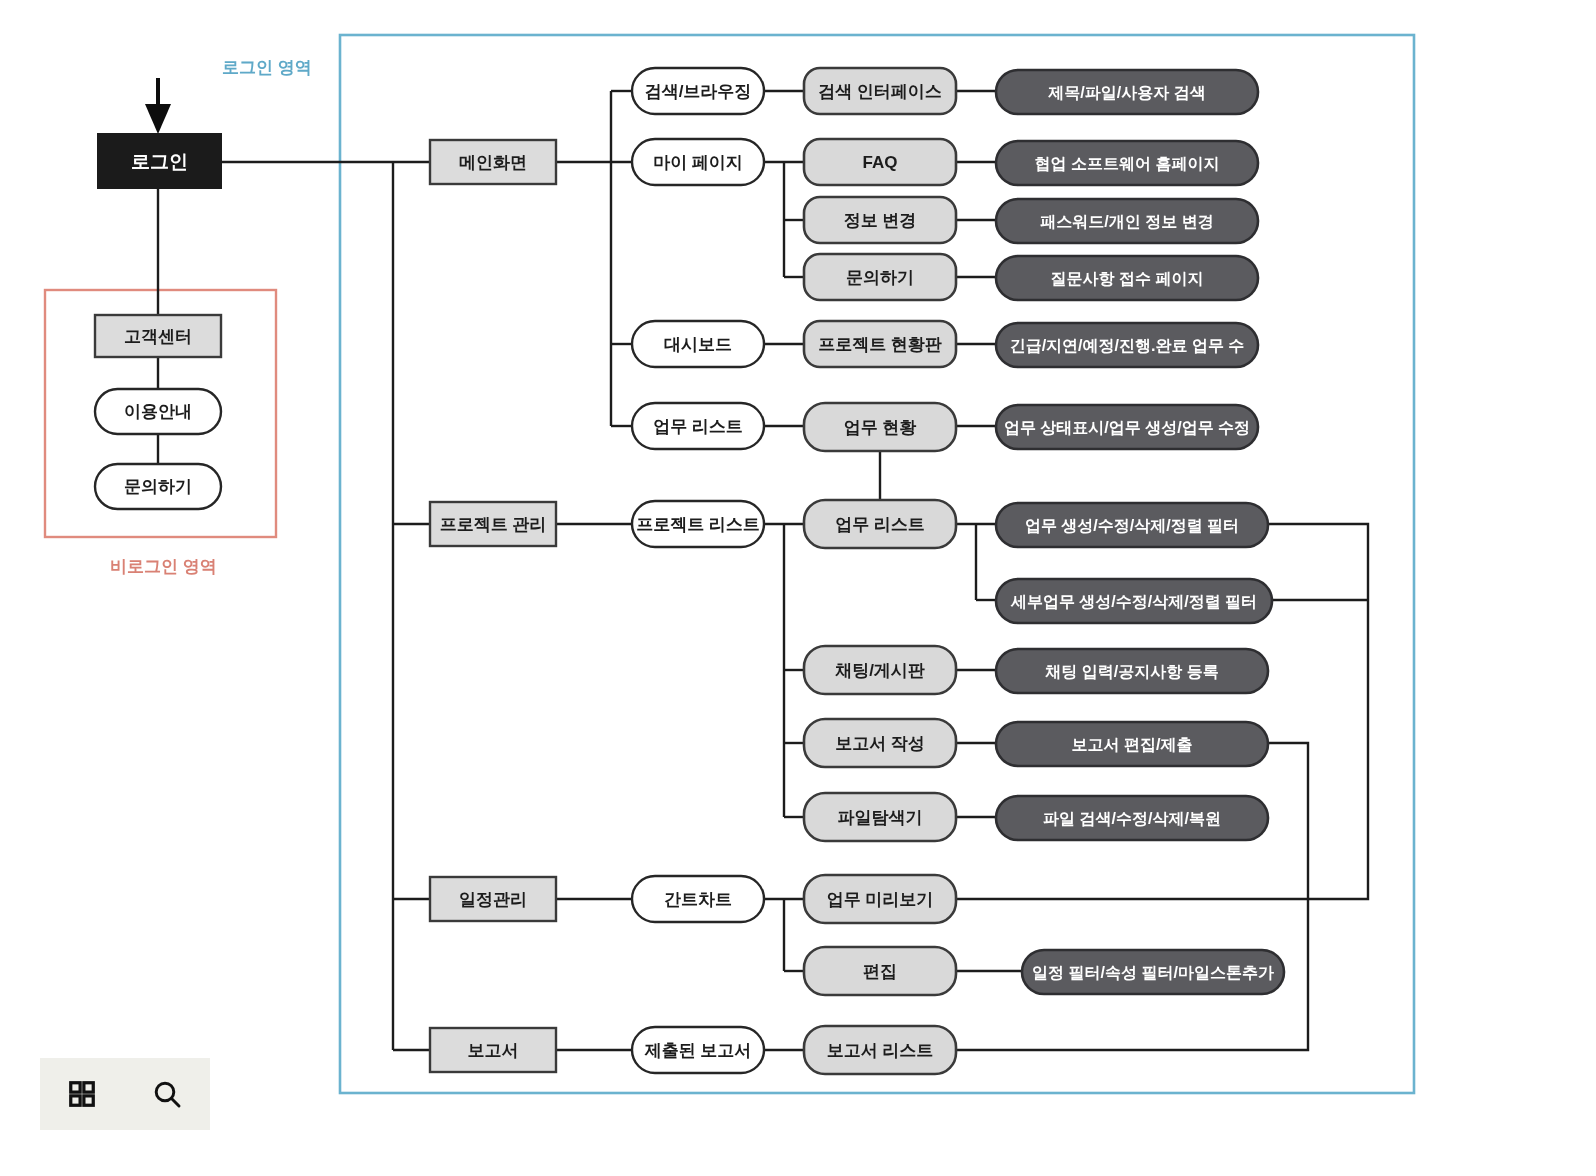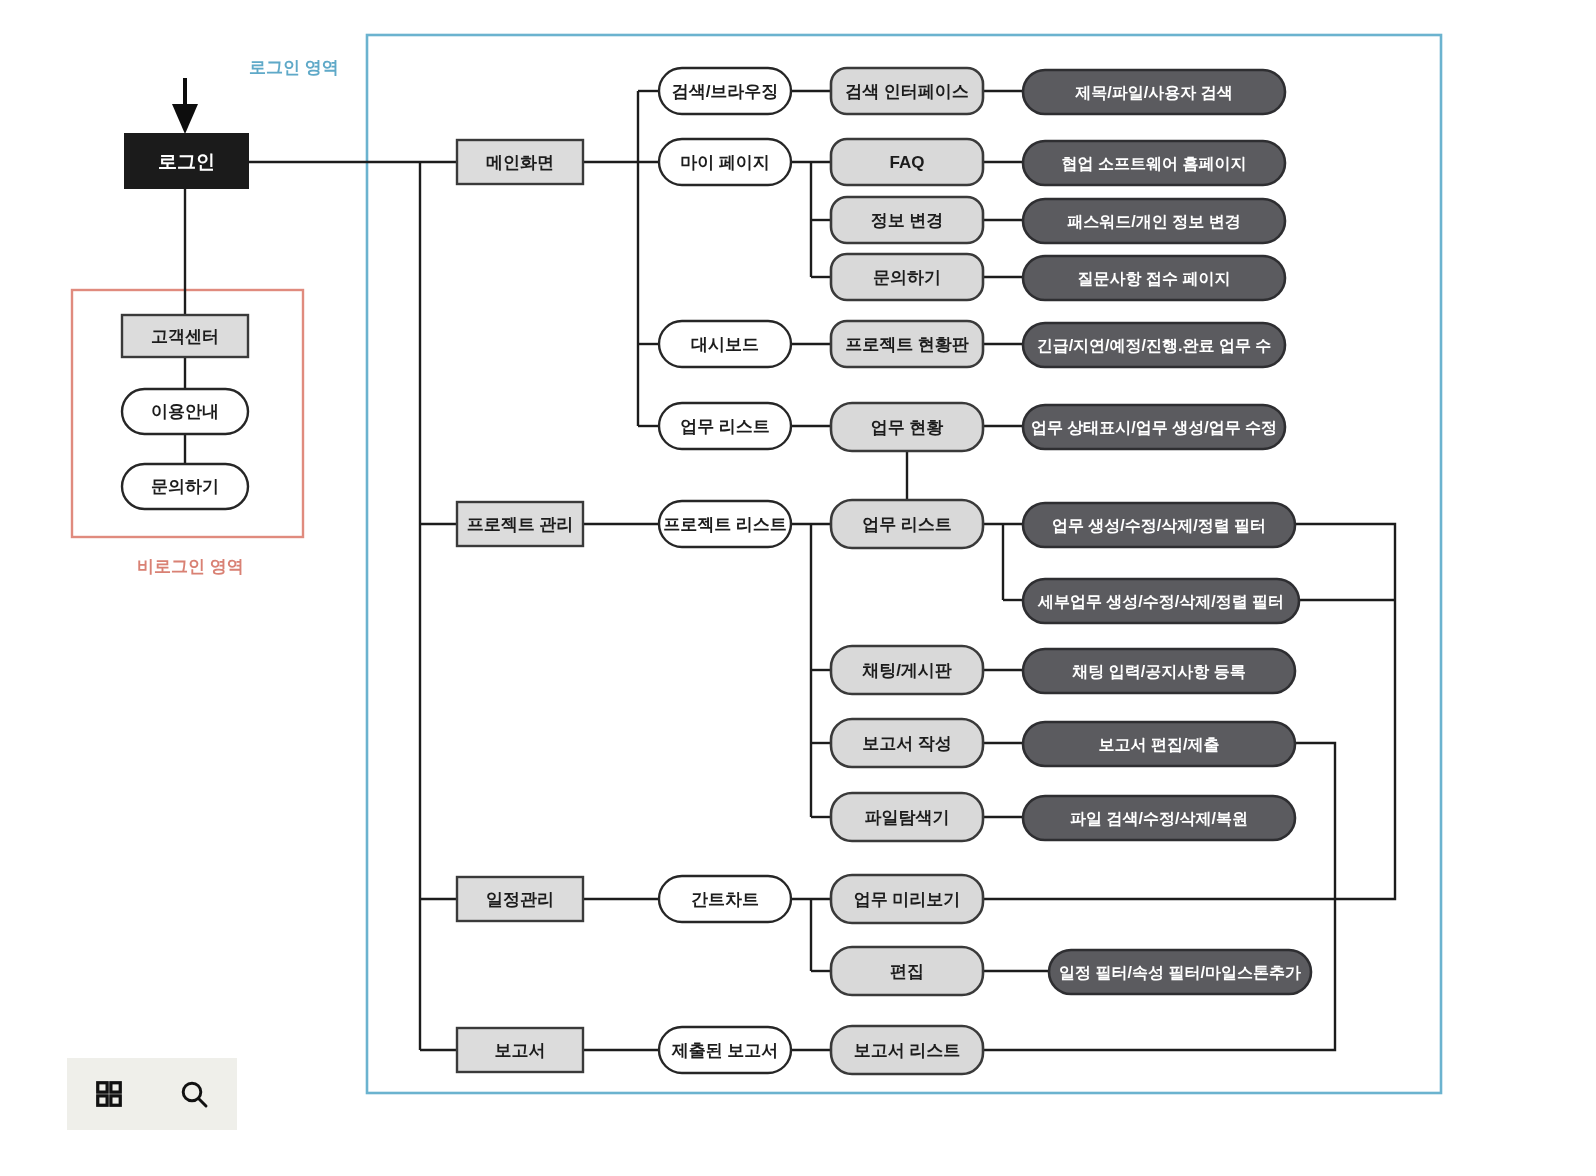--- a/index.html
+++ b/index.html
@@ -2,21 +2,21 @@
 <html><head>
 <meta charset="utf-8">
 <style>
   html,body{margin:0;padding:0;}
   body{
     width:1596px;height:1176px;
     background:#ffffff;
     font-family:"Liberation Sans","DejaVu Sans",sans-serif;
     overflow:hidden;
   }
-  #stage{position:relative;width:1371px;height:1176px;margin-left:27px;}
+  #stage{position:relative;width:1371px;height:1176px;}
   svg.diagram{position:absolute;left:0;top:0;width:1596px;height:1176px;}
 
   .link{fill:none;stroke:#1c1c1c;stroke-width:2.4;}
   .arrow-stem{stroke:#0d0d0d;stroke-width:4;fill:none;}
 
   .zone-login{fill:none;stroke:#6bb3cf;stroke-width:2.6;}
   .zone-guest{fill:none;stroke:#e08b7e;stroke-width:2.4;}
 
   .zone-label{font-size:17px;font-weight:700;}
   .zone-label.blue{fill:#5fa9c8;}

